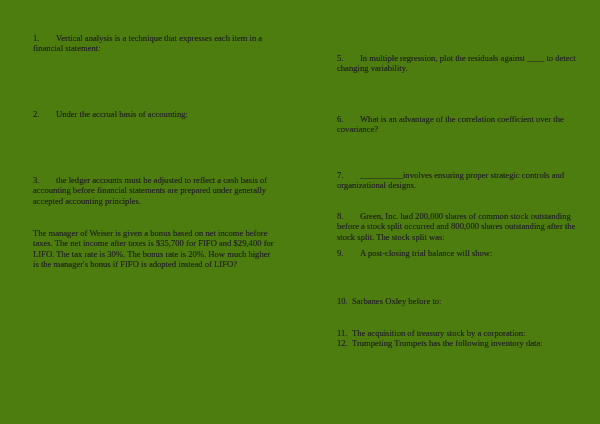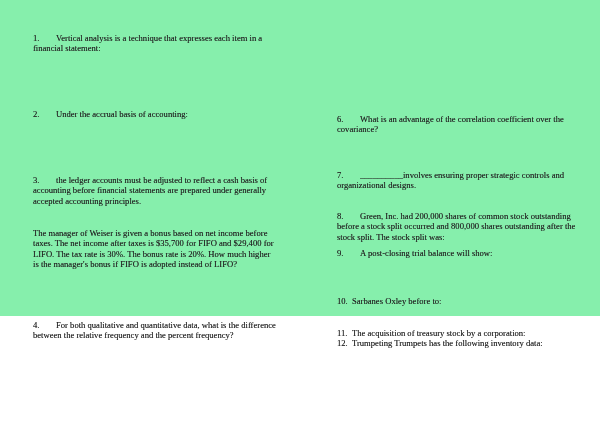--- a/index.html
+++ b/index.html
@@ -8,22 +8,22 @@
     background: #ffffff;
   }
   body {
     width: 600px;
     height: 424px;
     overflow: hidden;
   }
   .page {
     position: relative;
     width: 600px;
-    height: 316px;
-    background: #86efac;
+    height: 424px;
+    background: #4d7c0f;
     font-family: "Liberation Serif", serif;
     color: #222222;
   }
   .col {
     position: absolute;
     top: 0;
     height: 100%;
   }
   .col-left  { left: 33px;  width: 266px; }
   .col-right { left: 337px; width: 244px; }
@@ -67,29 +67,29 @@
 accepted accounting principles.</span>
     </div>
 
     <div class="q" style="top:228px">
       <span class="qt">The manager of Weiser is given a bonus based on net income before
 taxes. The net income after taxes is $35,700 for FIFO and $29,400 for
 LIFO. The tax rate is 30%. The bonus rate is 20%. How much higher
 is the manager's bonus if FIFO is adopted instead of LIFO?</span>
     </div>
 
-    <div class="q" style="top:320px">
-      <span class="num n1">4.</span><span class="qt">For both qualitative and quantitative data, what is the difference
-between the relative frequency and the percent frequency?</span>
-    </div>
 
   </div>
 
   <div class="col col-right">
 
+    <div class="q" style="top:53px">
+      <span class="num n1">5.</span><span class="qt">In multiple regression, plot the residuals against ____ to detect
+changing variability.</span>
+    </div>
 
     <div class="q" style="top:114px">
       <span class="num n1">6.</span><span class="qt">What is an advantage of the correlation coefficient over the
 covariance?</span>
     </div>
 
     <div class="q" style="top:170px">
       <span class="num n1">7.</span><span class="qt">__________involves ensuring proper strategic controls and
 organizational designs.</span>
     </div>

